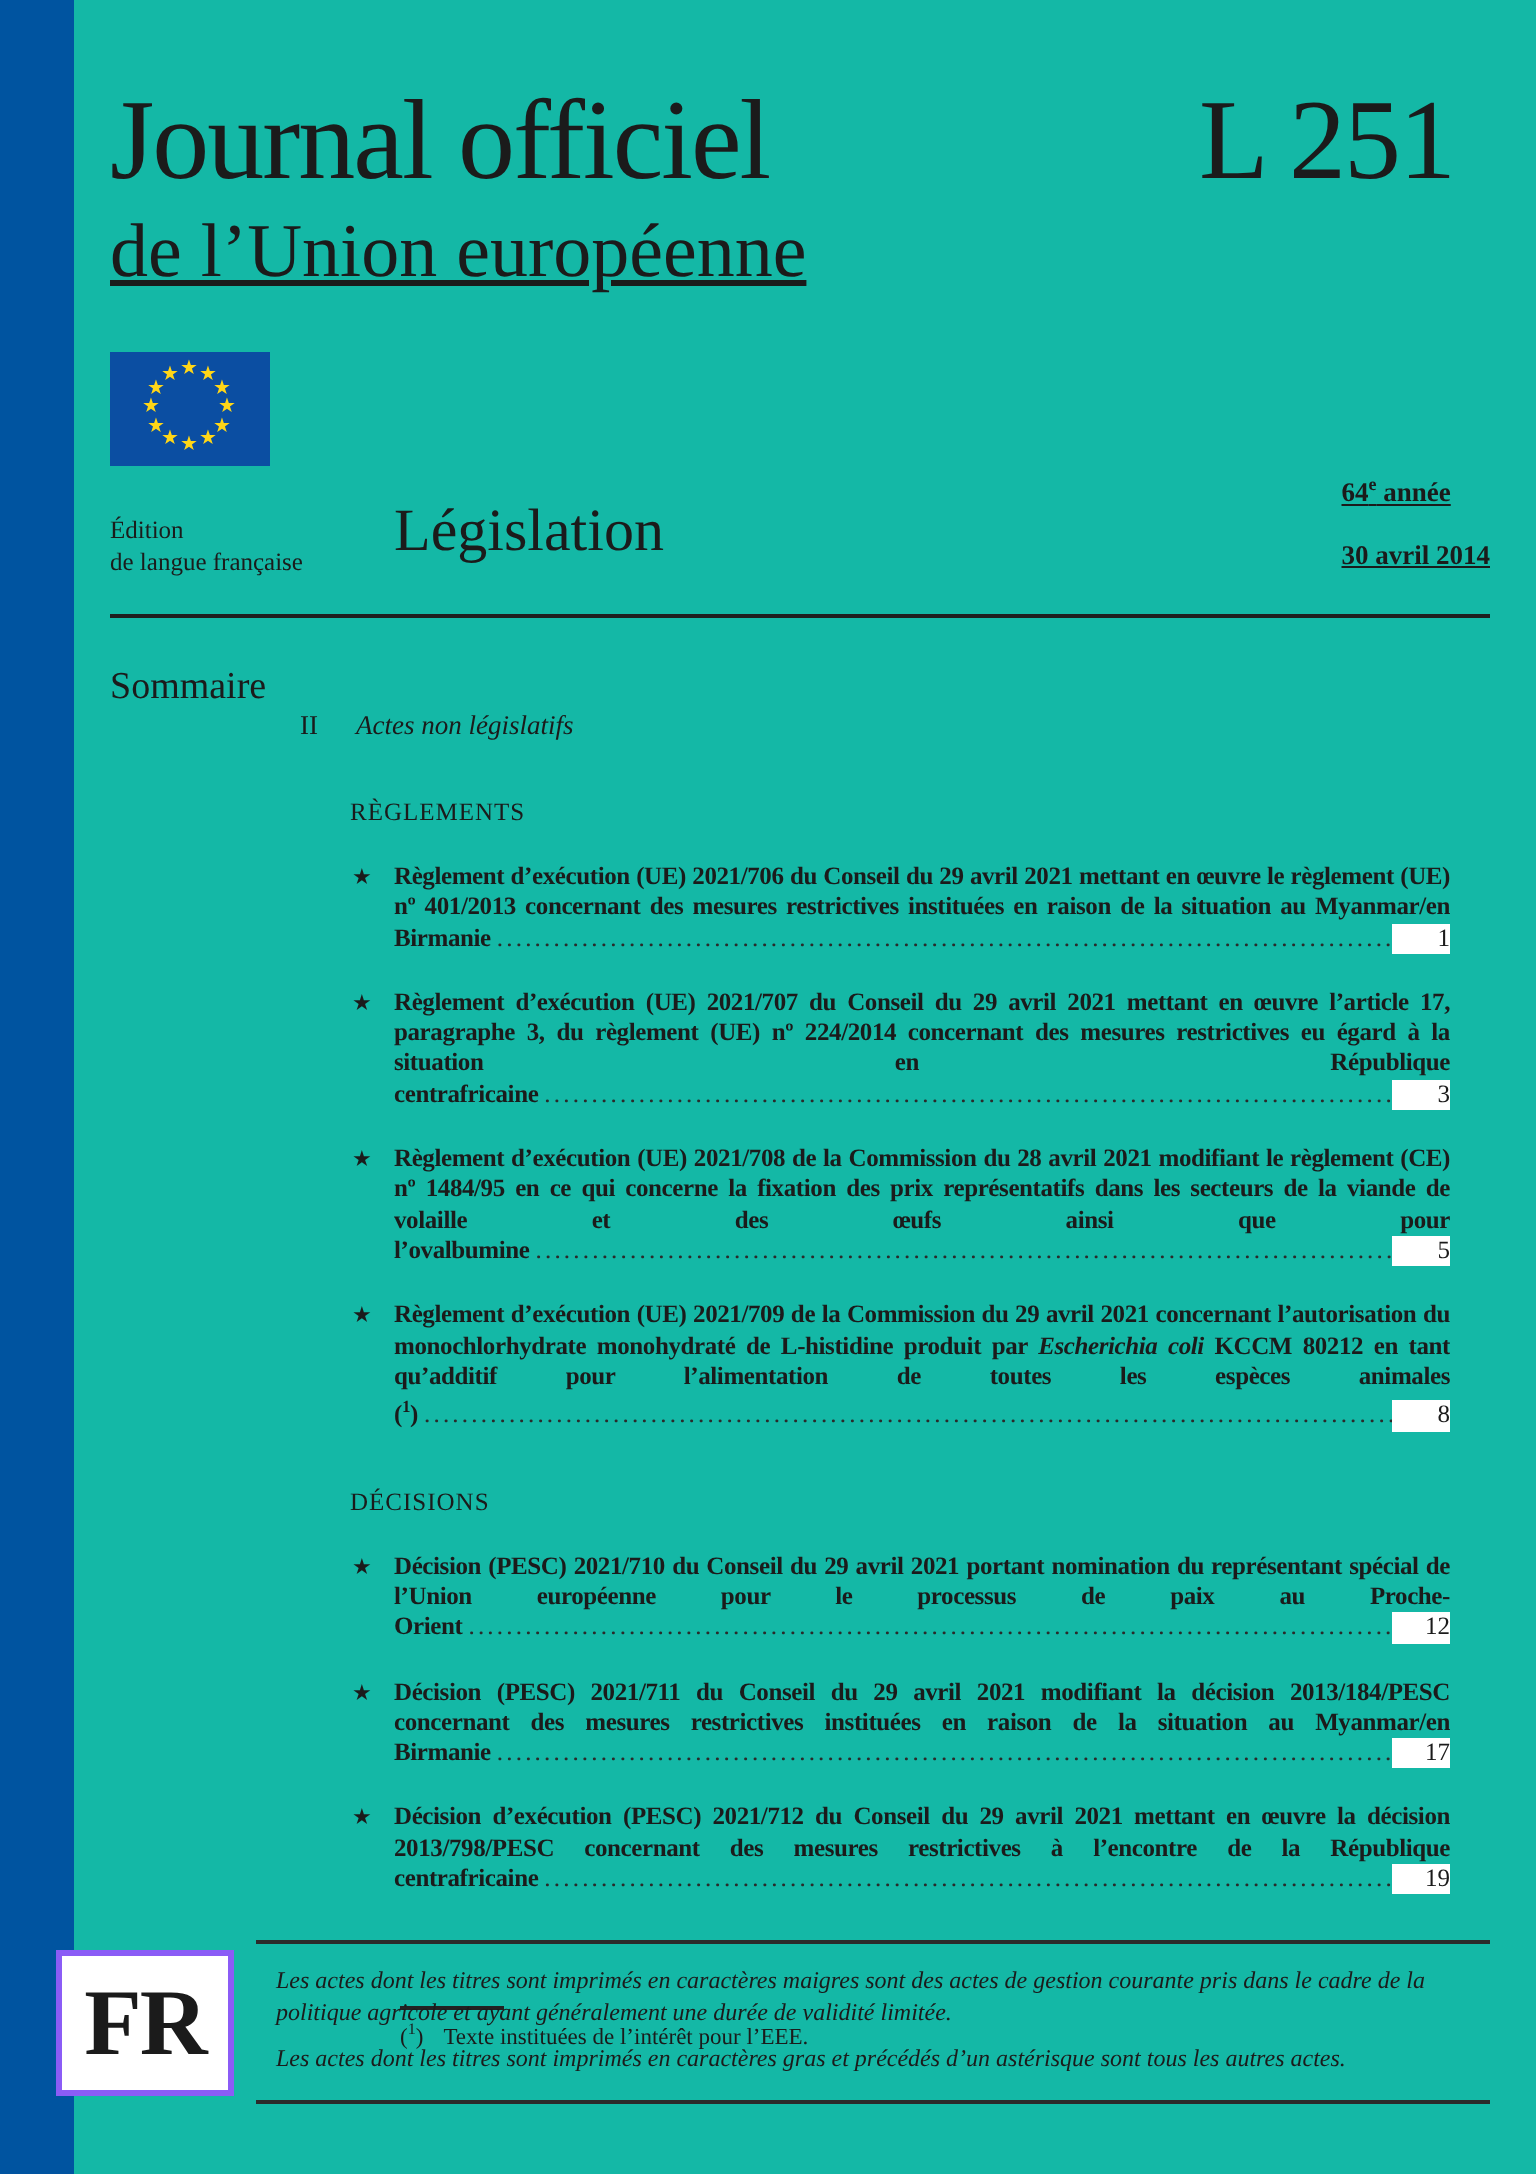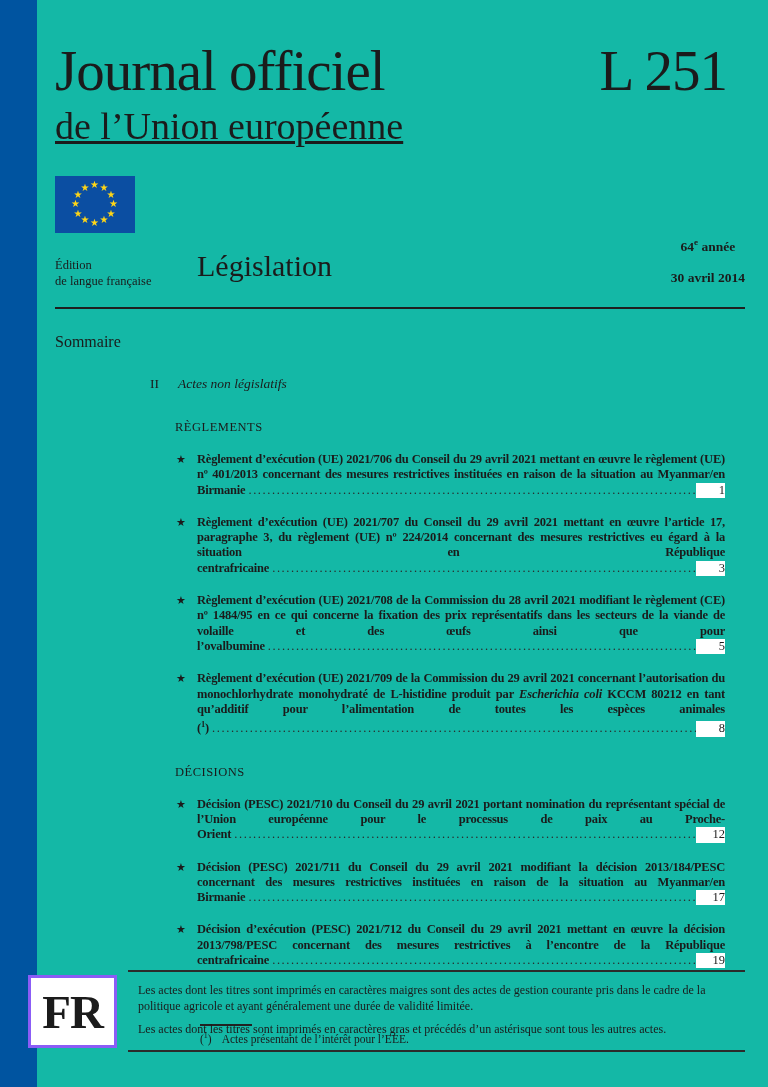--- a/index.html
+++ b/index.html
@@ -18,30 +18,30 @@
   .mast-issue{font-size:57px;line-height:54px;letter-spacing:-1px;padding-right:18px;}
 
   
   .flag{position:relative;margin-top:30px;width:80px;height:57px;background:#0b4ea2;}
   .flag .st{position:absolute;font-size:10px;line-height:10px;color:#ffd617;}
 
   
   .edition-row{position:relative;margin-top:12px;height:50px;}
   .edition-block{position:absolute;left:0;top:12px;font-size:12.5px;line-height:1.3;}
   .collection{position:absolute;left:142px;top:4px;font-size:30px;}
-  .dates{position:absolute;right:0;top:-8px;text-align:center;font-weight:bold;font-size:13.5px;}
+  .dates{position:absolute;right:0;top:-8px;text-align:left;font-weight:bold;font-size:13.5px;text-decoration:underline;}
   .dates .year{display:block;}
   .dates .date{display:block;margin-top:15px;}
   .dates sup{font-size:9px;}
 
   .head-rule{border:none;border-top:2px solid #1f1f1f;margin:12px 0 0 0;}
 
   
-  .sommaire{margin-top:24px;font-size:16px;}
-  .part-line{margin-top:25px;padding-left:95px;font-size:13.5px;}
+  .sommaire{margin-top:24px;font-size:19px;}
+  .part-line{padding-left:95px;font-size:13.5px;}
   .part-line .numeral{display:inline-block;width:28px;}
   .part-line .part-label{font-style:italic;}
   .toc-heading{margin-top:28px;padding-left:120px;font-size:12.5px;letter-spacing:.5px;}
   .toc-item{display:flex;margin-top:17px;padding-left:121px;}
   .toc-item .star{width:21px;font-size:11px;padding-top:1px;flex:none;}
   .toc-body{
     flex:1;margin-right:20px;position:relative;overflow:hidden;
     text-align:justify;font-weight:bold;font-size:12.5px;line-height:15.3px;
     letter-spacing:-0.2px;
   }
@@ -64,21 +64,21 @@
   .lang-box{
     position:absolute;left:28px;top:975px;width:83px;height:67px;
     background:#fff;border:3px solid #8b5cf6;display:flex;align-items:center;justify-content:center;
     font-size:47px;font-weight:bold;letter-spacing:-1px;
   }
   .legend{
     position:absolute;left:128px;top:970px;width:617px;
     border-top:2px solid #2b2b2b;border-bottom:2px solid #2b2b2b;
     padding:11px 4px 12px 10px;box-sizing:border-box;
   }
-  .legend p{margin:0;font-size:12px;line-height:15.5px;text-align:left;}
+  .legend p{margin:0;font-size:12px;line-height:15.5px;text-align:left;font-style:italic;}
   .legend p + p{margin-top:8px;}
 </style>
 </head>
 <body>
 
 <div class="page">
   <div class="sidebar-bar"></div>
 
   <div class="content">
 
@@ -153,21 +153,21 @@
           <div class="toc-body"><span>Décision (PESC) 2021/711 du Conseil du 29 avril 2021 modifiant la décision 2013/184/PESC concernant des mesures restrictives instituées en raison de la situation au Myanmar/en Birmanie</span><span class="leader">................................................................................................................................................................................................................................................</span><span class="pg">17</span></div>
         </div>
         <div class="toc-item">
           <span class="star">★</span>
           <div class="toc-body"><span>Décision d’exécution (PESC) 2021/712 du Conseil du 29 avril 2021 mettant en œuvre la décision 2013/798/PESC concernant des mesures restrictives à l’encontre de la République centrafricaine</span><span class="leader">................................................................................................................................................................................................................................................</span><span class="pg">19</span></div>
         </div>
       </div>
 
     <div class="footnote">
       <hr class="fn-rule">
-      <span>(<sup>1</sup>)</span><span class="fn-text">Actes présentant de l’intérêt pour l’EEE.</span>
+      <span>(<sup>1</sup>)</span><span class="fn-text">Texte instituées de l’intérêt pour l’EEE.</span>
     </div>
 
   </div>
 
   <div class="lang-box">FR</div>
 
   <div class="legend">
     <p>Les actes dont les titres sont imprimés en caractères maigres sont des actes de gestion courante pris dans le cadre de la politique agricole et ayant généralement une durée de validité limitée.</p>
     <p>Les actes dont les titres sont imprimés en caractères gras et précédés d’un astérisque sont tous les autres actes.</p>
   </div>

